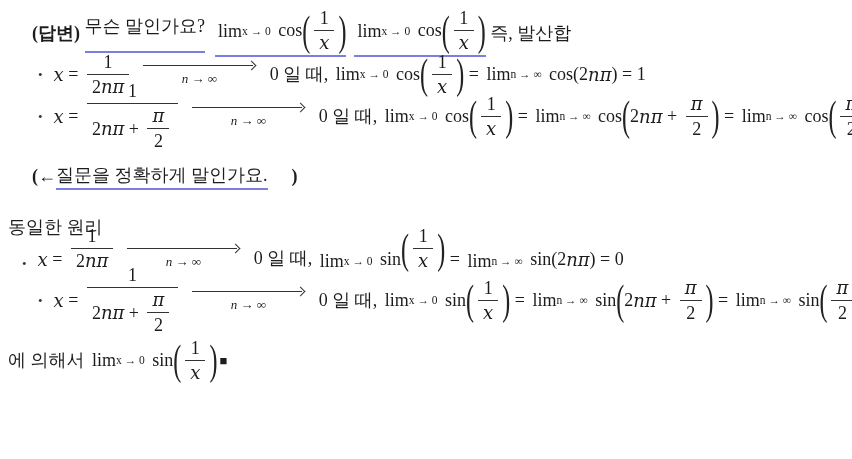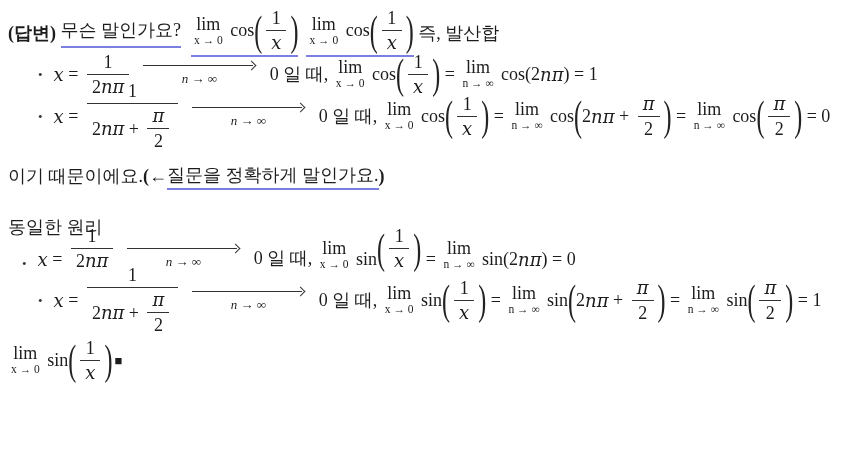--- a/index.html
+++ b/index.html
@@ -17,29 +17,29 @@
   .doc > .line:nth-child(2){height:28px;}
   .doc > .line:nth-child(3){height:52px;margin-top:2px;}
   .doc > .line:nth-child(4){height:68px;}
   .doc > .line:nth-child(5){height:30px;margin-top:2px;}
   .doc > .line:nth-child(6){height:28px;padding-left:14px;align-items:flex-end;}
   .doc > .line:nth-child(7){height:52px;margin-top:4px;}
   .doc > .line:nth-child(8){height:68px;}
   .doc > .line:nth-child(9){height:56px;margin-top:6px;}
 
   .t{white-space:pre;}
-  .bold{font-weight:bold;}
+  .bold{font-weight:bold;margin-left:24px;}
   .it{font-style:italic;font-family:"DejaVu Serif",serif;}
   .bmark{font-size:13px;color:#333;margin-right:11px;line-height:1;}
   .sp{display:inline-block;height:1px;}
   .sq{font-size:13px;line-height:1;margin-left:2px;}
 
   .ugrp{display:inline-flex;align-items:center;border-bottom:2px solid var(--ul);padding-bottom:3px;}
 
-  .lim{display:inline-flex;flex-direction:column;align-items:center;margin:0 3px;}
+  .lim{display:inline-flex;flex-direction:row;align-items:center;margin:0 3px;}
   .lim-word{line-height:1;}
   .lim-sub{font-size:11.5px;line-height:1;margin-top:2px;white-space:pre;}
 
   .frac{display:inline-flex;flex-direction:column;align-items:center;margin:0 4px;}
   .fnum,.fden{display:inline-flex;align-items:center;padding:0 5px;line-height:1;}
   .fbar{align-self:stretch;height:1px;background:var(--rule);margin:3px 0;}
 
   .parengrp{display:inline-flex;align-items:center;}
   .pbody{display:inline-flex;align-items:center;}
   .bigp{font-size:24px;line-height:1;display:inline-block;transform-origin:50% 50%;color:#222;}
@@ -50,21 +50,21 @@
   .arr-line::after{content:"";position:absolute;right:0;top:1.4px;width:6px;height:6px;
     border-top:1.2px solid var(--rule);border-right:1.2px solid var(--rule);transform:rotate(45deg);}
   .arr-label{font-size:13px;margin-top:1px;font-style:italic;white-space:pre;}
 </style>
 </head>
 <body>
 
 <div class="doc">
     <div class="line p">
       <span class="t bold">(답변) </span>
-      <span class="ugrp" style="padding-bottom: 4px;">
+      <span class="ugrp" style="padding-bottom: 13px;">
         <span class="t">무슨 말인가요?</span>
       </span>
       <span class="sp" style="width: 10px;"></span>
       <span class="ugrp">
         <span class="lim">
           <span class="lim-word">lim</span>
           <span class="lim-sub">x → 0</span>
         </span>
         <span class="t"> cos</span>
         <span class="parengrp">
@@ -246,21 +246,20 @@
             <span class="fden">
               <span class="t">2</span>
             </span>
           </span>
         </span>
         <span class="bigp" style="transform: scaleY(1.74);">)</span>
       </span>
       <span class="t"> = 0</span>
     </div>
     <div class="line p">
-      <span class="t">이기 때문이에요.</span>
       <span class="t bold">(</span>
       <span class="t">←</span>
       <span class="ugrp" style="padding-bottom: 1px;">
         <span class="t">질문을 정확하게 말인가요.</span>
       </span>
       <span class="t bold">)</span>
     </div>
     <div class="line p">
       <span class="t">동일한 원리</span>
     </div>
@@ -402,20 +401,21 @@
             <span class="fden">
               <span class="t">2</span>
             </span>
           </span>
         </span>
         <span class="bigp" style="transform: scaleY(1.74);">)</span>
       </span>
       <span class="t"> = 1</span>
     </div>
     <div class="line p">
+      <span class="t">에 의해서 </span>
       <span class="lim">
         <span class="lim-word">lim</span>
         <span class="lim-sub">x → 0</span>
       </span>
       <span class="t"> sin</span>
       <span class="parengrp">
         <span class="bigp" style="transform: scaleY(1.74);">(</span>
         <span class="pbody">
           <span class="frac">
             <span class="fnum">

